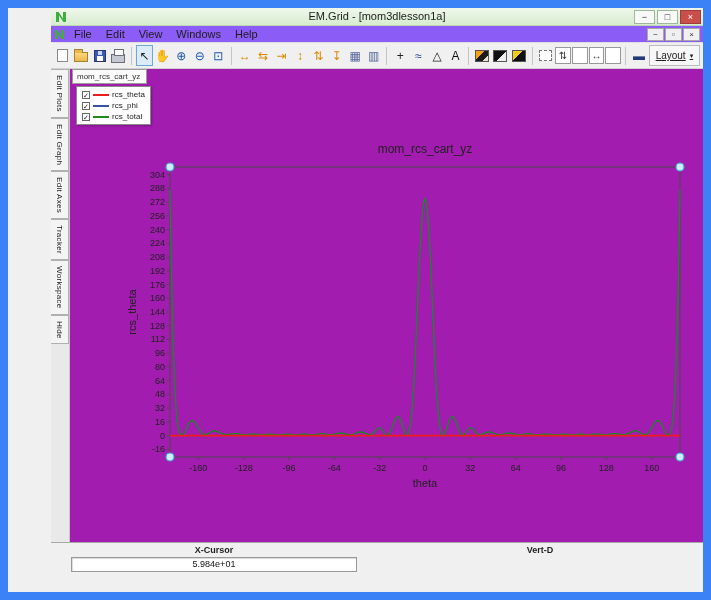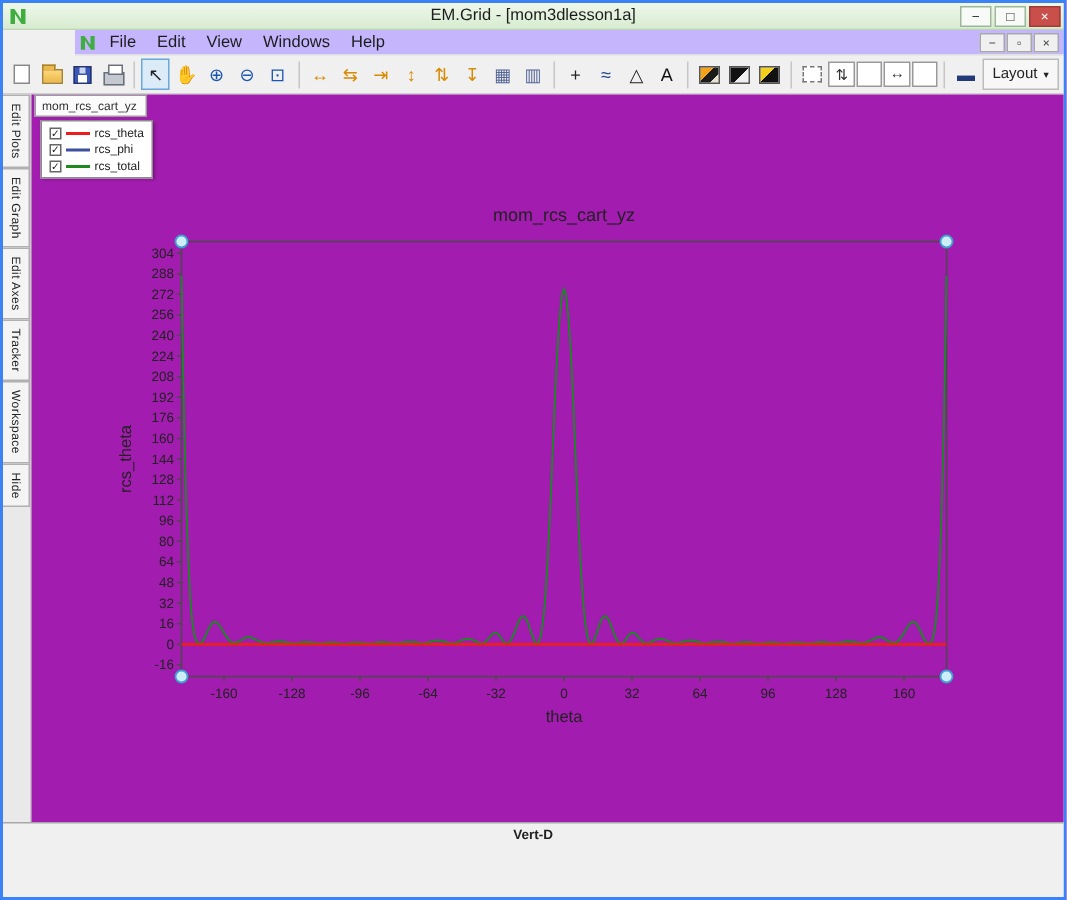--- a/index.html
+++ b/index.html
@@ -1,50 +1,50 @@
 <!DOCTYPE html>
 <html><head>
 <meta charset="utf-8">
 <style>
   * { box-sizing: border-box; margin: 0; padding: 0; }
   html,body { width: 711px; height: 600px; overflow: hidden;
     font-family: "Liberation Sans", sans-serif; background:#d8d8d8; }
-  .window { width:711px; height:600px; border:2px solid #3b82f6;
-    background:#f0f0f0; display:flex; flex-direction:column; }
+  .window { width:711px; height:600px; border:8px solid #3b82f6;
+    background:#f0f0f0; display:flex; flex-direction:column;padding-left:43px; }
 
   
   .titlebar { height:18px; background:linear-gradient(#eff8eb,#d7ecd0);
     border-bottom:1px solid #bcd8b2; position:relative; display:flex; align-items:center; flex:none; }
   .app-logo { margin-left:4px; flex:none; }
   .title-text { position:absolute; left:90px; right:90px; top:2px; text-align:center;
     font-size:11px; color:#1c1c1c; white-space:nowrap; }
   .win-controls { margin-left:auto; display:flex; gap:2px; margin-right:2px; }
   .win-btn { width:21px; height:14px; font-size:9px; line-height:12px; text-align:center;
     border:1px solid #9db79a; background:#f7faf6; color:#333; font-family:inherit; }
   .win-btn.close { background:#c9504a; border-color:#a03b36; color:#fff; }
 
   
-  .menubar { height:17px; background:#c4b5fd; border-bottom:1px solid #e0e0e0;
-    display:flex; align-items:center; font-size:11px; color:#1c1c1c; flex:none; padding-left:3px;margin-left:48px; }
+  .menubar { height:17px; background:#8b5cf6; border-bottom:1px solid #e0e0e0;
+    display:flex; align-items:center; font-size:11px; color:#1c1c1c; flex:none; padding-left:3px; }
   .menu-item { padding:1px 7px; }
   .mdi-controls { margin-left:auto; display:flex; gap:1px; margin-right:3px; }
   .mdi-btn { width:17px; height:13px; font-size:8px; line-height:11px; text-align:center;
     border:1px solid #a8a8a8; background:#f0f0f0; color:#333; font-family:inherit; }
 
   
   .toolbar { height:26px; background:#f0f0f0; border-bottom:1px solid #d0d0d0;
     display:flex; align-items:center; padding:0 3px; gap:1px; flex:none; }
   .tb-btn { width:21px; height:21px; display:flex; align-items:center; justify-content:center;
     background:transparent; border:1px solid transparent; font-size:12px; font-family:inherit; padding:0; }
   .tb-btn span { pointer-events:none; }
   .tb-btn.active { border:1px solid #6ba7d8; background:#dcebf8; }
   .tb-btn.boxed { border:1px solid #999; background:#fff; width:19px; height:17px; font-size:10px; }
   .tb-sep { width:1px; height:18px; background:#c5c5c5; margin:0 3px; flex:none; }
   .tb-btn.tb-label { width:auto; padding:0 6px; font-size:10px; gap:4px;
-    border:1px solid #bbb; background:#f7f7f7; color:#222; }
+    border:1px solid #bbb; background:#f7f7f7; color:#222;text-decoration:underline; }
   .caret { font-size:7px; }
 
   
   .ic { display:inline-block; position:relative; }
   .ic-page { width:11px; height:13px; background:#fff; border:1px solid #888; }
   .ic-folder { width:14px; height:10px; background:linear-gradient(#ffd777,#eab84e);
     border:1px solid #a5822f; margin-top:3px; }
   .ic-folder::before { content:""; position:absolute; top:-4px; left:-1px; width:7px; height:3px;
     background:#eab84e; border:1px solid #a5822f; border-bottom:none; }
   .ic-floppy { width:12px; height:12px; background:#3a57b5; border:1px solid #26356e; }
@@ -331,18 +331,22 @@
           <circle cx="600" cy="32" r="4" fill="#cdeef9" stroke="#3f9fd0" stroke-width="1.2"></circle>
           <circle cx="90" cy="322" r="4" fill="#cdeef9" stroke="#3f9fd0" stroke-width="1.2"></circle>
           <circle cx="600" cy="322" r="4" fill="#cdeef9" stroke="#3f9fd0" stroke-width="1.2"></circle>
         </svg>
     </div>
   </div>
 
   <div class="statusbar">
     <div class="status-cols">
         <div class="status-col">
+          <div class="status-header">X-Cursor</div>
+          <div class="status-value">5.984e+01</div>
+        </div>
+        <div class="status-col">
           <div class="status-header">Vert-D</div>
         </div>
       </div>
   </div>
 
 </div>
 
 </body></html>

